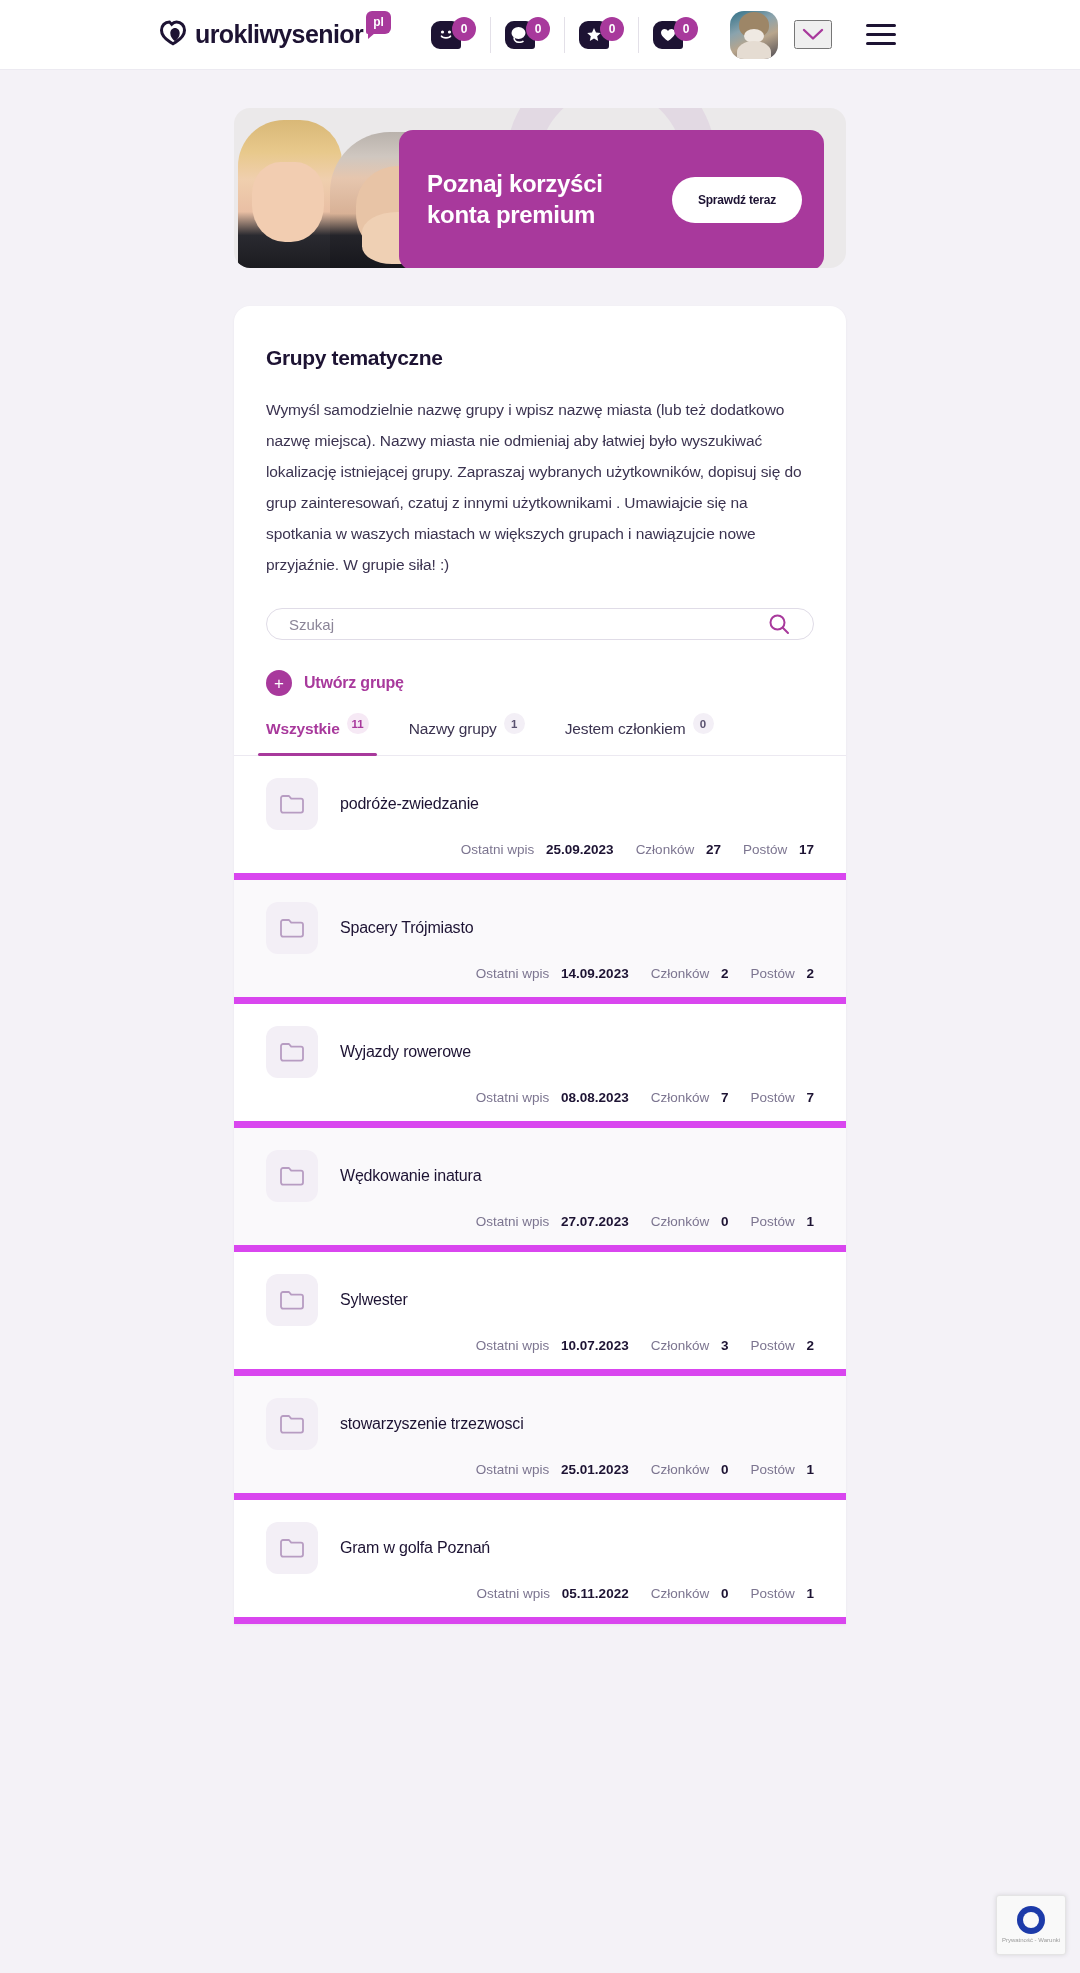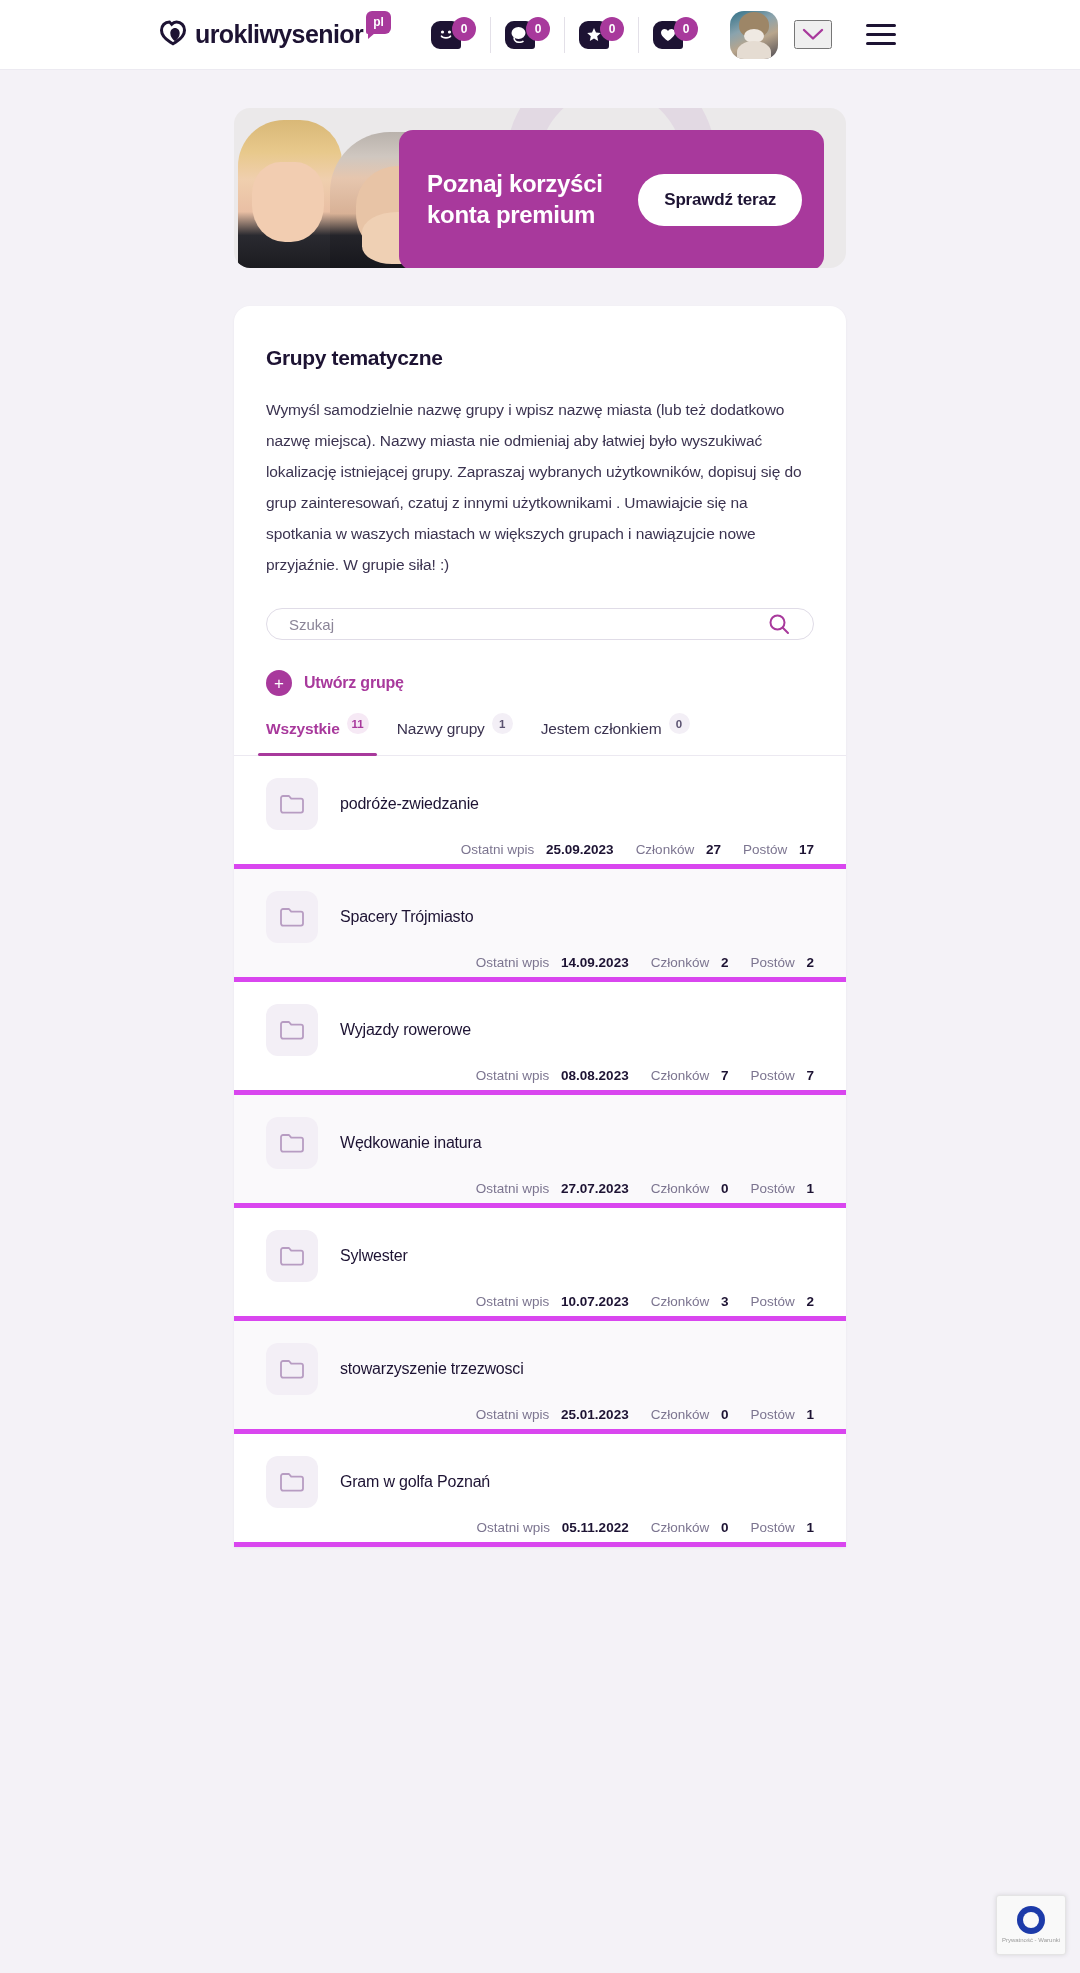--- a/index.html
+++ b/index.html
@@ -223,21 +223,21 @@
     font-weight: 700;
     line-height: 1.28;
     letter-spacing: -0.3px;
   }
   .banner-btn {
     background: #fff;
     color: #1d1333;
     border: none;
     border-radius: 26px;
     padding: 16px 26px;
-    font-size: 17px;
+    font-size: 12px;
     font-weight: 600;
     font-family: inherit;
     cursor: pointer;
     white-space: nowrap;
     letter-spacing: -0.2px;
   }
 
   
   .card {
     margin-top: 38px;
@@ -302,21 +302,21 @@
     color: #a8399c;
     font-size: 16px;
     font-weight: 600;
     letter-spacing: -0.2px;
   }
 
   .tabs {
     margin-top: 24px;
     display: flex;
     align-items: flex-start;
-    gap: 28px;
+    gap: 40px;
     border-bottom: 1px solid #ece9f1;
     padding: 0 32px;
   }
   .tab {
     display: flex;
     align-items: flex-start;
     gap: 7px;
     padding-bottom: 17px;
     cursor: pointer;
     position: relative;
@@ -337,22 +337,22 @@
     font-size: 11.5px;
     font-weight: 600;
     display: flex; align-items: center; justify-content: center;
     margin-top: -7px;
   }
   .tab.active .tab-count { background: #f6e9f5; color: #a8399c; }
 
   
   .group-list { background: #fff; }
   .group-row {
-    padding: 22px 32px 7px 32px;
-    border-bottom: 5px solid #d946ef;
+    padding: 22px 32px 16px 32px;
+    border-bottom: 7px solid #d946ef;
     position: relative;
   }
   .group-row:nth-child(even) { background: #faf9fb; }
   .group-main { display: flex; align-items: center; gap: 22px; }
   .folder-icon {
     width: 52px; height: 52px;
     border-radius: 12px;
     background: #f3eff6;
     display: flex; align-items: center; justify-content: center;
     flex: none;

